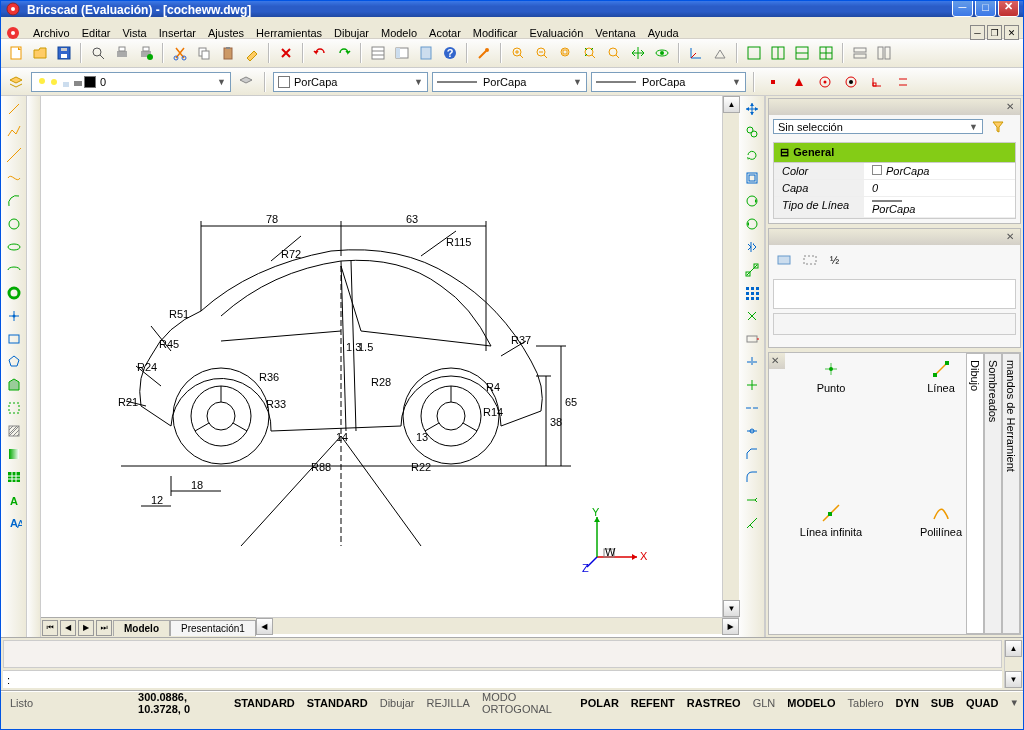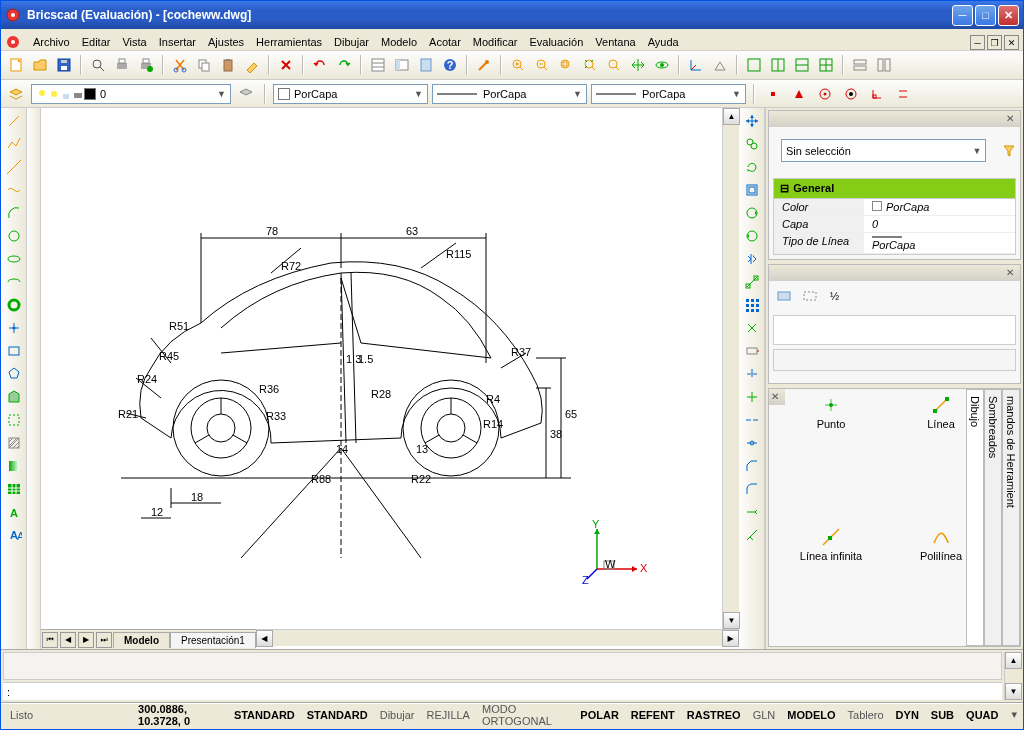--- a/index.html
+++ b/index.html
@@ -1,23 +1,23 @@
 <!DOCTYPE html>
 <html><head>
 <meta charset="utf-8">
 <style>
 * { box-sizing: border-box; margin: 0; padding: 0; font-family: Tahoma, Arial, sans-serif; font-size: 11px; }
 body { background: #ece9d8; width: 1024px; height: 730px; overflow: hidden; border: 1px solid #0054e3; }
-.titlebar { height: 28px; background: linear-gradient(#3b78e7,#2a5cc7,#2a5cc7,#1f49a3); display:flex; align-items:center; padding:0 4px; color:#fff; }
+.titlebar { height: 16px; background: linear-gradient(#3b78e7,#2a5cc7,#2a5cc7,#1f49a3); display:flex; align-items:flex-end; padding:0 4px; color:#fff; }
 .titlebar .icon { width:16px; height:16px; margin-right:6px; }
 .titlebar .title { flex:1; font-weight:bold; font-size:12px; }
 .winbtns { display:flex; gap:2px; }
 .winbtn { width:21px; height:21px; background:linear-gradient(#e07070,#c03030); border:1px solid #fff; border-radius:3px; display:flex; align-items:center; justify-content:center; color:#fff; font-weight:bold; cursor:pointer; }
 .winbtn.min,.winbtn.max { background:linear-gradient(#6fa6e8,#3b78e7); }
-.menubar { height:22px; background:#ece9d8; display:flex; align-items:flex-end; padding:0 4px; border-bottom:1px solid #d4d0c8; }
+.menubar { height:22px; background:#ece9d8; display:flex; align-items:flex-start; padding:8px 4px; border-bottom:1px solid #d4d0c8; }
 .menubar .appicon { width:16px; height:16px; margin-right:6px; }
 .menubar .mitem { padding:2px 6px; cursor:pointer; }
 .menubar .mdicontrols { margin-left:auto; display:flex; gap:2px; }
 .menubar .mdibtn { width:15px; height:15px; border:1px solid #888; background:#ece9d8; font-size:9px; display:flex; align-items:center; justify-content:center; cursor:pointer; }
 .toolbar { height:29px; background:linear-gradient(#fdfdfd,#ece9d8); border-bottom:1px solid #ccc; display:flex; align-items:center; padding:0 4px; gap:2px; }
 .tbtn { width:22px; height:22px; border:1px solid transparent; display:flex; align-items:center; justify-content:center; cursor:pointer; border-radius:2px; }
 .tsep { width:2px; height:20px; border-left:1px solid #bbb; border-right:1px solid #fff; margin:0 3px; }
 .toolbar2 { height:28px; background:linear-gradient(#fdfdfd,#ece9d8); border-bottom:1px solid #ccc; display:flex; align-items:center; padding:0 4px; gap:4px; }
 .dropdown { height:20px; border:1px solid #7b9ebd; background:#fff; display:flex; align-items:center; padding:0 4px; cursor:pointer; }
 .dropdown .arrow { margin-left:auto; font-size:9px; color:#555; }
@@ -29,21 +29,21 @@
 .canvas-area { flex:1; display:flex; flex-direction:column; background:#fff; position:relative; }
 .canvas { flex:1; position:relative; background:#fff; overflow:hidden; }
 .tabs { height:20px; background:#ece9d8; display:flex; align-items:center; border-top:1px solid #aaa; }
 .tabs .navbtn { width:16px; height:16px; border:1px solid #999; background:#ece9d8; margin:0 1px; display:flex; align-items:center; justify-content:center; font-size:8px; cursor:pointer; }
 .tab { padding:2px 10px; background:#f5f5f5; border:1px solid #aaa; border-bottom:none; cursor:pointer; font-size:10px; }
 .tab.active { background:#ece9d8; font-weight:bold; }
 .right-panels { width:258px; background:#ece9d8; border-left:1px solid #ccc; display:flex; flex-direction:column; }
 .panel { border:1px solid #bbb; margin:2px; background:#f7f7f7; }
 .panelhead { height:16px; background:linear-gradient(#ece9d8,#d4d0c8); display:flex; justify-content:flex-end; align-items:center; padding:0 2px; font-size:9px; }
 .panelclose { width:12px; height:12px; cursor:pointer; font-size:10px; color:#555; }
-.propselect { width:210px; height:23px; border:1px solid #7b9ebd; background:#fff; margin:12px; padding:0 4px; display:flex; align-items:center; }
+.propselect { width:210px; height:15px; border:1px solid #7b9ebd; background:#fff; margin:4px; padding:0 4px; display:flex; align-items:center; }
 .propgrid { margin:4px; border:1px solid #ccc; font-size:10px; }
 .propgrid .ghead { background:#84cc16; padding:3px 6px; font-weight:bold; border-bottom:1px solid #ccc; }
 .propgrid .grow { display:flex; border-bottom:1px solid #eee;font-style:italic; }
 .propgrid .gkey { width:90px; padding:2px 8px; background:#f0f0f0; }
 .propgrid .gval { flex:1; padding:2px 8px; background:#fff; }
 .toolpal { display:flex; flex-wrap:wrap; padding:6px; gap:18px 30px; }
 .toolitem { width:80px; display:flex; flex-direction:column; align-items:center; gap:3px; cursor:pointer; font-size:10px; }
 .sidetabs { width:18px; background:#ece9d8; display:flex; flex-direction:column; writing-mode:vertical-rl; font-size:9px; }
 .sidetab { padding:6px 2px; border:1px solid #bbb; cursor:pointer; background:#f0f0f0; }
 .cmdarea { height:54px; border-top:1px solid #aaa; border-bottom:1px solid #aaa; display:flex; }

